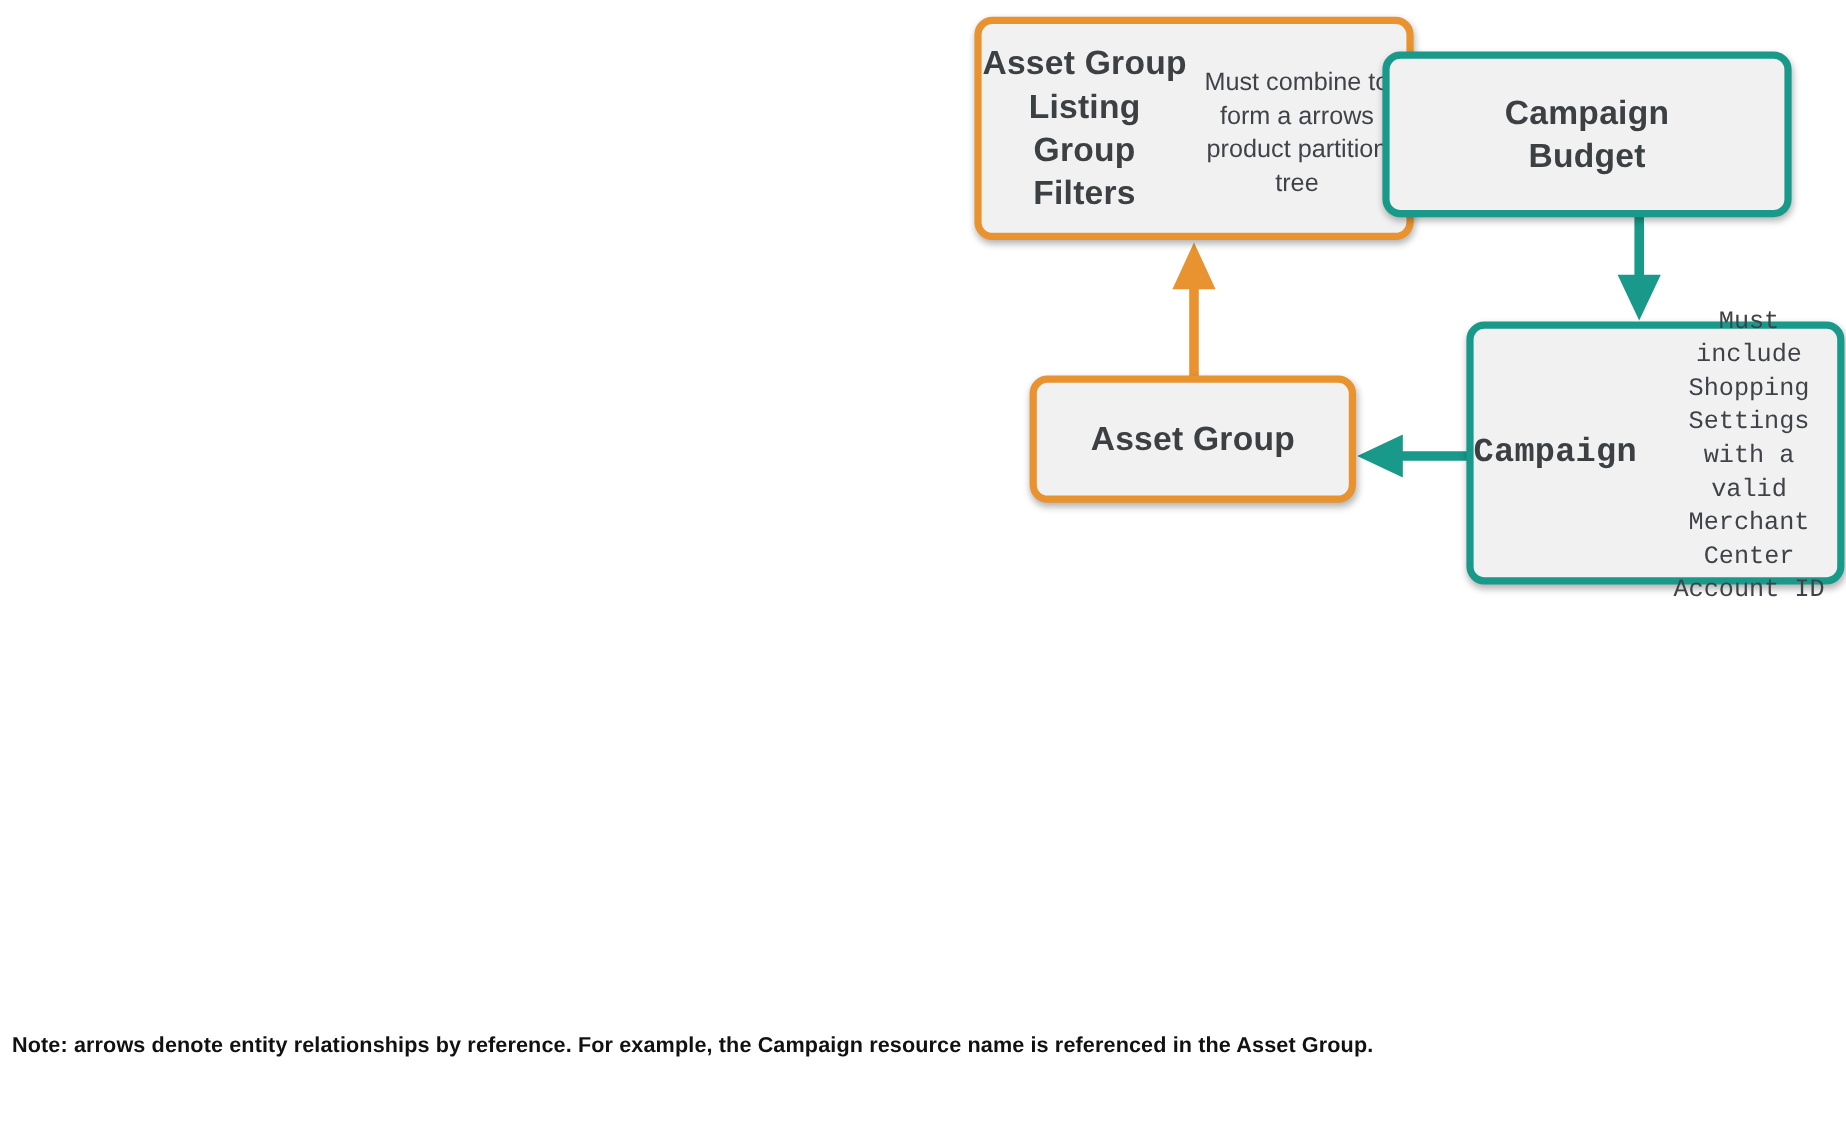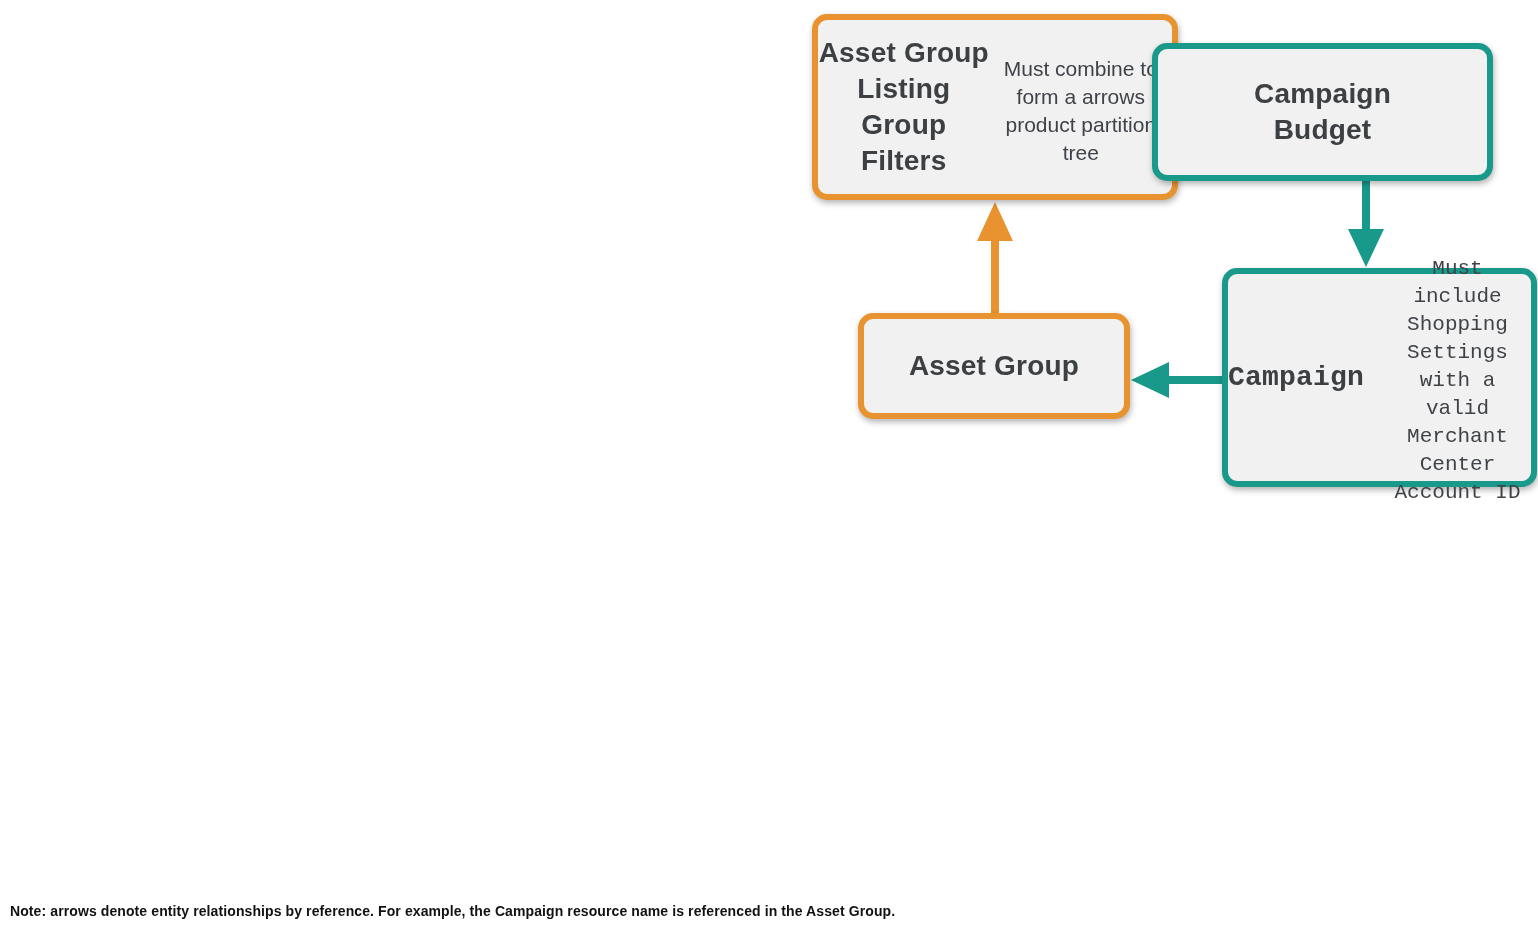--- a/index.html
+++ b/index.html
@@ -76,26 +76,25 @@
   .arrow-shaft-orange { stroke: var(--orange); stroke-width: 8; }
   .arrow-head-orange  { fill: var(--orange); }
   .arrow-shaft-teal   { stroke: var(--teal);   stroke-width: 8; }
   .arrow-head-teal    { fill: var(--teal); }
 
   .note {
     position: absolute;
     left: 10px;
     top: 861px;
     width: 1500px;
-    font-size: 14px;
+    font-size: 18px;
     font-weight: bold;
     color: var(--note-text);
     letter-spacing: 0.1px;
     z-index: 2;
-    margin-top: 42px;
   }
 </style>
 </head>
 <body>
 
 <div class="canvas">
 
   <svg class="arrows" viewBox="0 0 1538 948" aria-hidden="true">
 
     <g>

